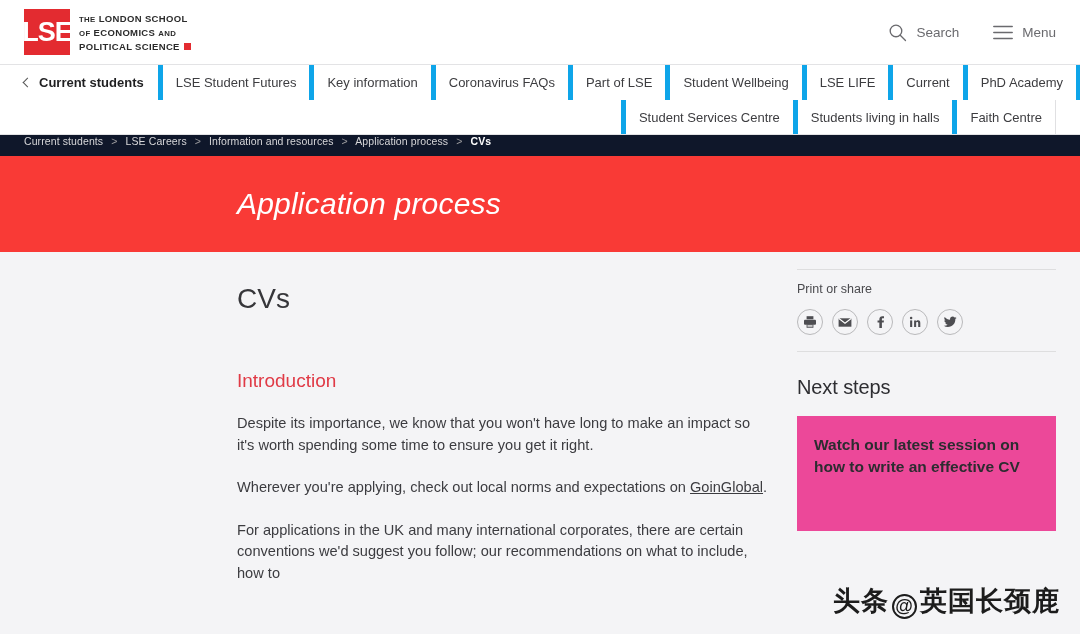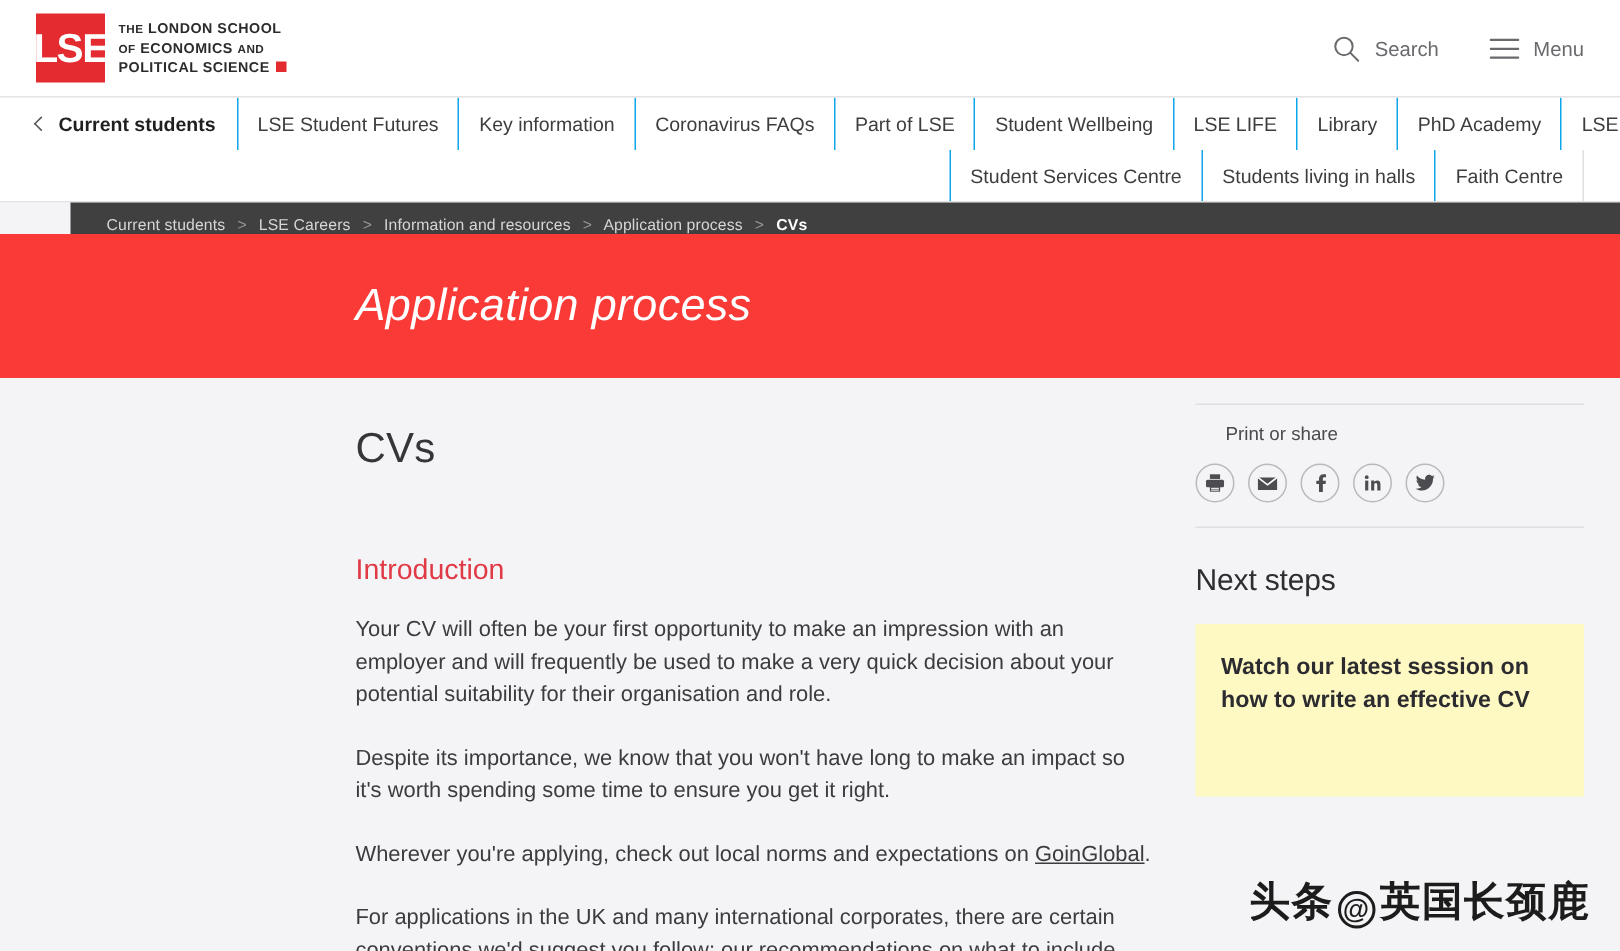--- a/index.html
+++ b/index.html
@@ -124,33 +124,32 @@
     margin-bottom: 1px;
   }
 
   .nav-item {
     display: flex;
     align-items: center;
     padding: 0 13px;
     font-size: 13px;
     color: #3d3d40;
     white-space: nowrap;
-    border-left: 1px solid #0ea5e9;
+    border-left: 5px solid #0ea5e9;
     cursor: pointer;
   }
   .nav-item:last-child { border-right: 1px solid #e0e0e2; }
 
   
   .breadcrumb-bar {
-    background: #404040;
+    background: #0f172a;
     height: 21px;
     display: flex;
-    align-items: flex-end;
+    align-items: flex-start;
     padding: 0 24px;
-    margin-left: 47px;
   }
   .breadcrumb {
     font-size: 10.5px;
     color: #d6d6d8;
     white-space: nowrap;
     letter-spacing: 0.1px;
   }
   .breadcrumb .crumb { cursor: pointer; }
   .breadcrumb .crumb.current { color: #ffffff; font-weight: bold; cursor: default; }
   .breadcrumb .sep { margin: 0 5px; color: #9a9a9d; }
@@ -223,21 +222,20 @@
 
   .side-rule {
     border-top: 1px solid #dededf;
     margin-bottom: 12px;
   }
 
   .side-label {
     font-size: 12.5px;
     color: #4a4a4e;
     margin-bottom: 13px;
-    margin-left: 20px;
   }
 
   .share-row {
     display: flex;
     gap: 9px;
     padding-bottom: 16px;
     border-bottom: 1px solid #dededf;
   }
 
   .share-btn {
@@ -257,21 +255,21 @@
   .side-heading {
     margin-top: 24px;
     font-size: 20px;
     color: #2e2e32;
     font-weight: normal;
     letter-spacing: -0.1px;
   }
 
   .promo-card {
     margin-top: 17px;
-    background: #fef9c3;
+    background: #ec4899;
     padding: 18px 17px 20px 17px;
     height: 115px;
   }
   .promo-card-title {
     font-size: 15.5px;
     line-height: 22px;
     font-weight: bold;
     color: #2c2c30;
   }
 
@@ -357,21 +355,21 @@
     <div class="nav-back">
       <span class="chev"></span>
       <span>Current students</span>
     </div>
     <div class="nav-item">LSE Student Futures</div>
     <div class="nav-item">Key information</div>
     <div class="nav-item">Coronavirus FAQs</div>
     <div class="nav-item">Part of LSE</div>
     <div class="nav-item">Student Wellbeing</div>
     <div class="nav-item">LSE LIFE</div>
-    <div class="nav-item">Library</div>
+    <div class="nav-item">Current</div>
     <div class="nav-item">PhD Academy</div>
     <div class="nav-item">LSE Careers</div>
   </div>
 
   <div class="nav-row nav-row-2">
     <div class="nav-item">Student Services Centre</div>
     <div class="nav-item">Students living in halls</div>
     <div class="nav-item">Faith Centre</div>
   </div>
 
@@ -396,21 +394,20 @@
 </div>
 
 <div class="page-body">
 
   <main class="main-col">
 
     <h1 class="page-title">CVs</h1>
 
     <h2 class="section-heading">Introduction</h2>
 
-    <p class="body-para">Your CV will often be your first opportunity to make an impression with an employer and will frequently be used to make a very quick decision about your potential suitability for their organisation and role.</p>
 
     <p class="body-para tight">Despite its importance, we know that you won't have long to make an impact so it's worth spending some time to ensure you get it right.</p>
 
     <p class="body-para tight">
       <span>Wherever you're applying, check out local norms and expectations on </span><a class="inline-link">GoinGlobal</a><span>.</span>
     </p>
 
     <p class="body-para tight">For applications in the UK and many international corporates, there are certain conventions we'd suggest you follow; our recommendations on what to include, how to</p>
 
   </main>

